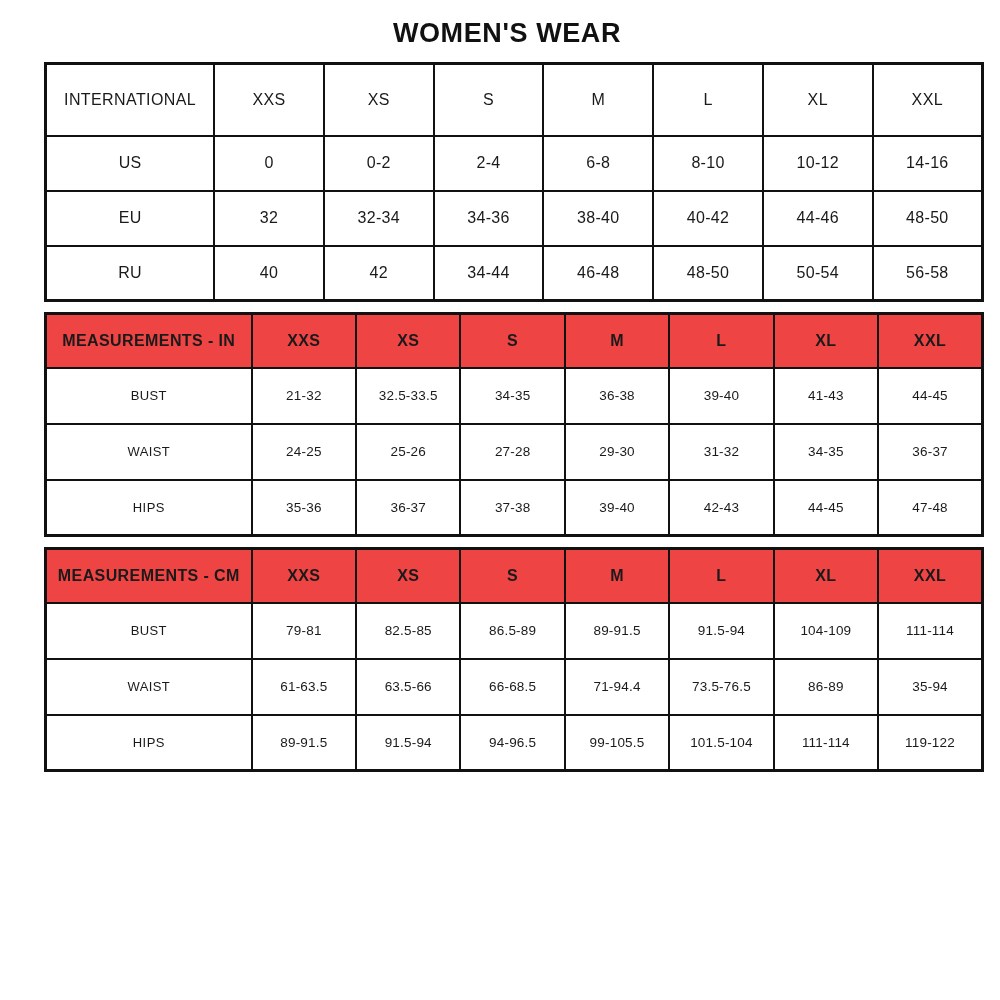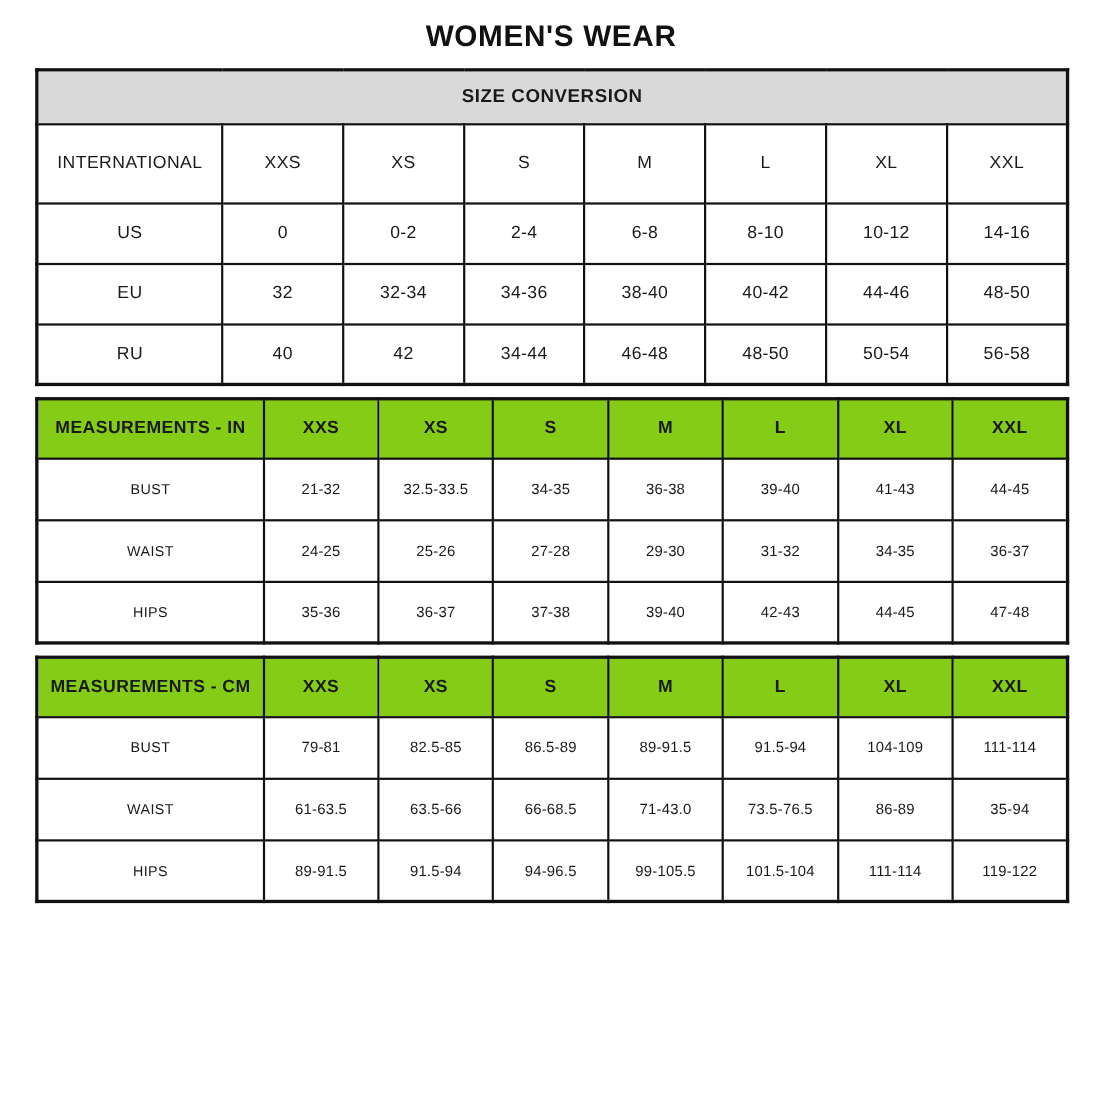--- a/index.html
+++ b/index.html
@@ -3,21 +3,21 @@
 <meta charset="utf-8">
 <style>
   * { box-sizing: border-box; }
   html, body { margin: 0; padding: 0; }
   body {
     width: 1000px; height: 1000px;
     background: #ffffff;
     font-family: "Liberation Sans", sans-serif;
     color: #1a1a1a;
   }
-  .page { width: 1000px; height: 1000px; padding: 10px 30px 0 32px; }
+  .page { width: 1000px; height: 1000px; padding: 10px 30px 0 44px; }
   .page-title {
     text-align: center;
     font-size: 27px;
     font-weight: 700;
     letter-spacing: 0.6px;
     margin: 8px 0 13px 0;
     color: #111111;
   }
   table {
     border-collapse: collapse;
@@ -39,21 +39,21 @@
     font-weight: 700;
     font-size: 17px;
     letter-spacing: 0.5px;
   }
   .t1 .head td { height: 72px; font-size: 16px; letter-spacing: 0.4px; }
   .t1 .data td { height: 55px; font-size: 16px; letter-spacing: 0.3px; }
   .t1 col.label-col { width: 18%; }
   
   .tm { margin-top: 10px; }
   .tm .head td {
-    background: #84cc16;
+    background: #ef4444;
     height: 54px;
     font-weight: 700;
     font-size: 16px;
     letter-spacing: 0.4px;
   }
   .tm .data td { height: 56px; font-size: 13.5px; letter-spacing: 0.2px; }
   .tm .data td.label { font-size: 13px; letter-spacing: 0.4px; }
   .tm col.label-col { width: 22%; }
 </style>
 </head>
@@ -68,23 +68,20 @@
       <col class="label-col">
         <col>
         <col>
         <col>
         <col>
         <col>
         <col>
         <col>
     </colgroup>
     <tbody>
-      <tr class="banner">
-        <td colspan="8">SIZE CONVERSION</td>
-      </tr>
       <tr class="head">
         <td>INTERNATIONAL</td>
         <td>XXS</td>
         <td>XS</td>
         <td>S</td>
         <td>M</td>
         <td>L</td>
         <td>XL</td>
         <td>XXL</td>
       </tr>
@@ -206,21 +203,21 @@
         <td>89-91.5</td>
         <td>91.5-94</td>
         <td>104-109</td>
         <td>111-114</td>
       </tr>
       <tr class="data">
         <td class="label">WAIST</td>
         <td>61-63.5</td>
         <td>63.5-66</td>
         <td>66-68.5</td>
-        <td>71-43.0</td>
+        <td>71-94.4</td>
         <td>73.5-76.5</td>
         <td>86-89</td>
         <td>35-94</td>
       </tr>
       <tr class="data">
         <td class="label">HIPS</td>
         <td>89-91.5</td>
         <td>91.5-94</td>
         <td>94-96.5</td>
         <td>99-105.5</td>

